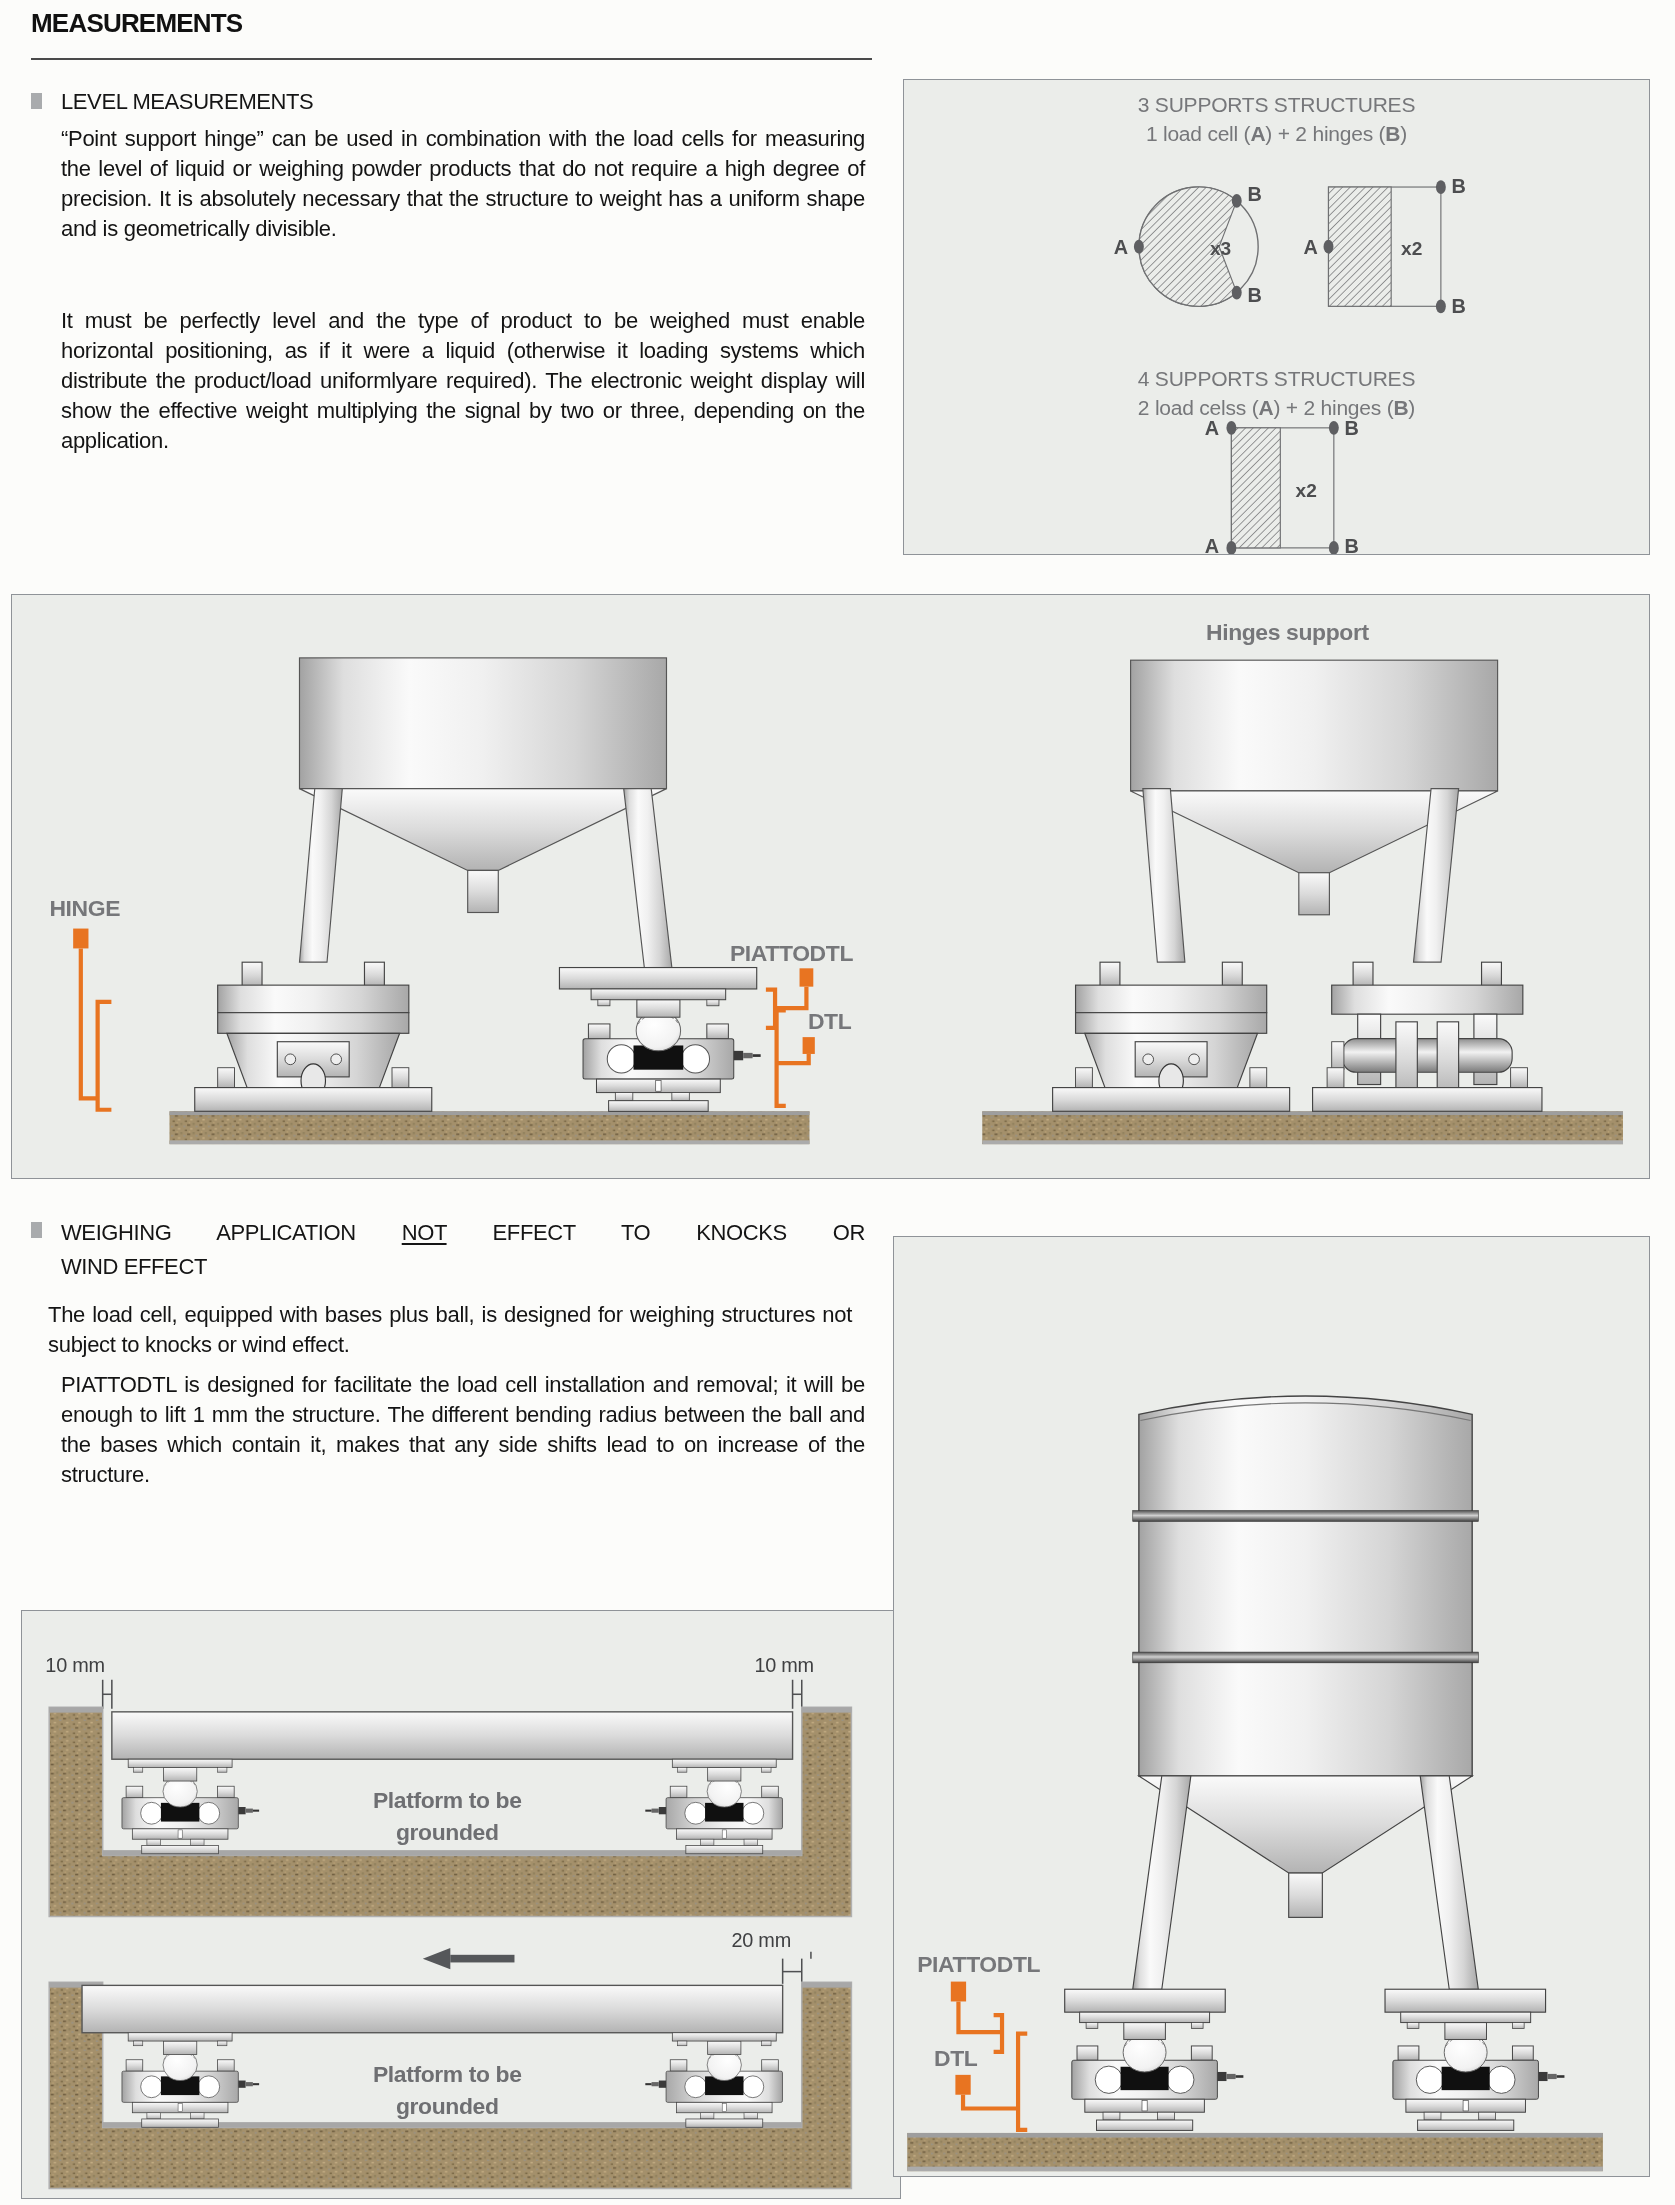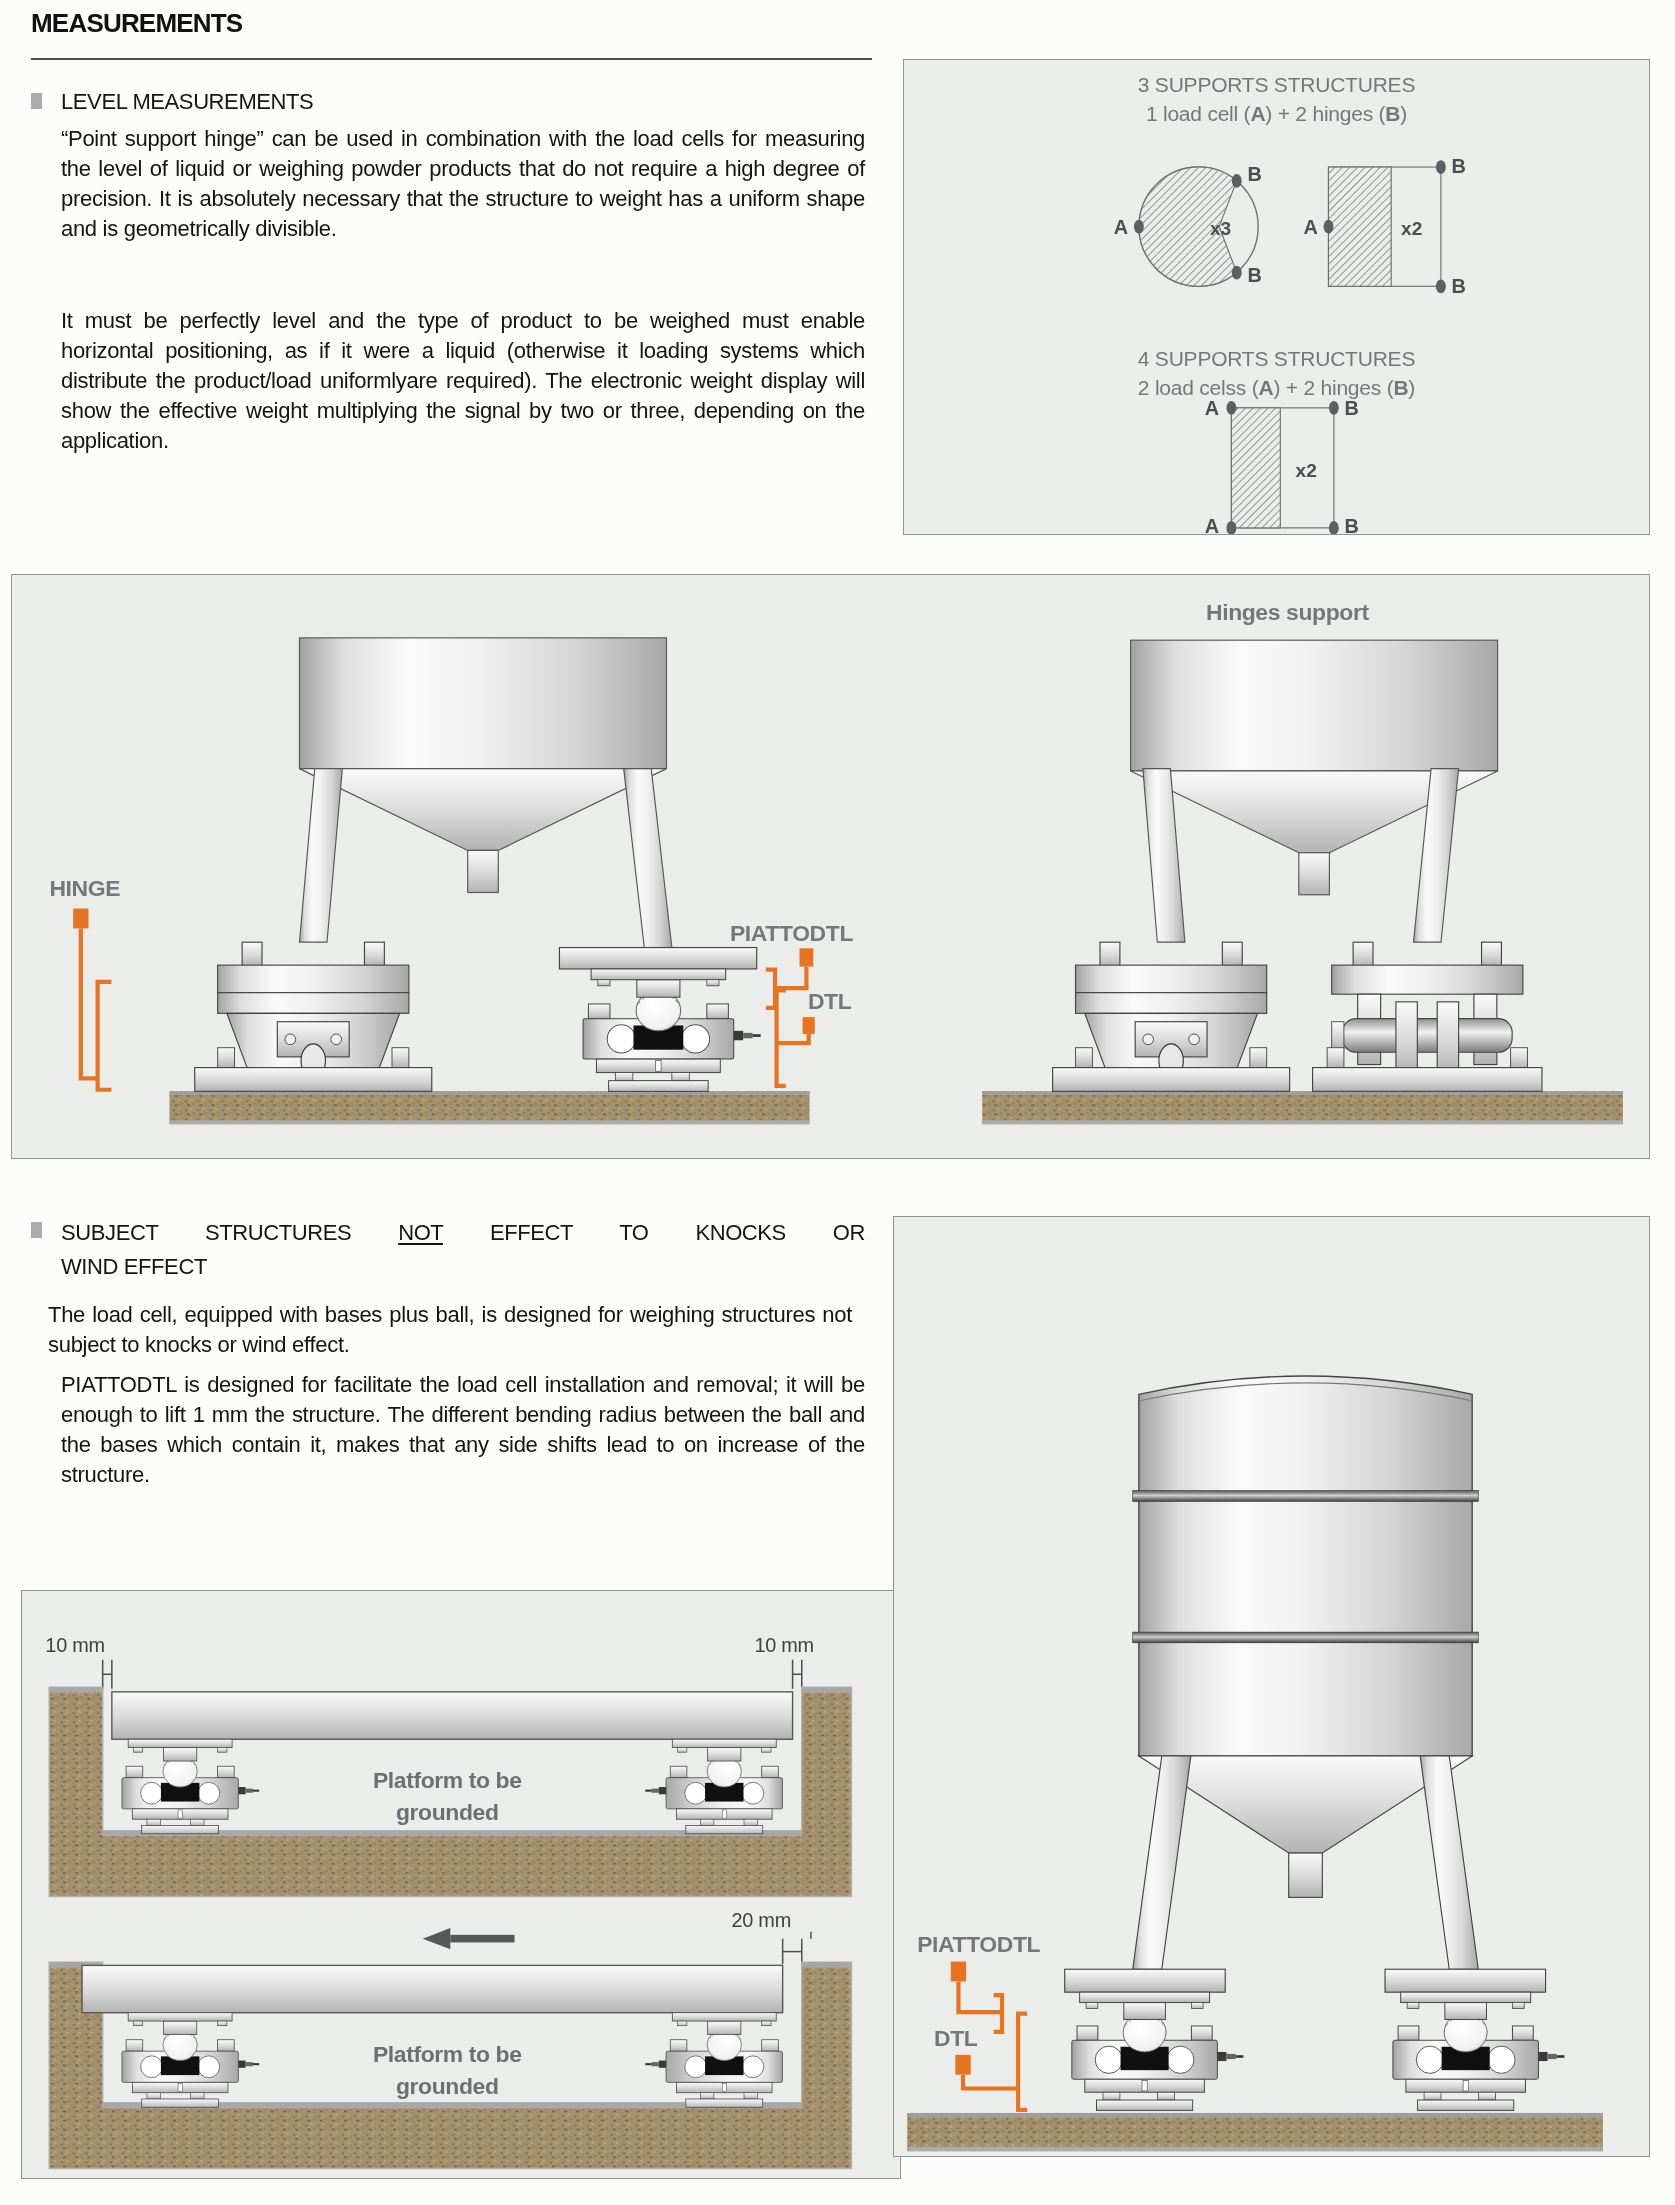--- a/index.html
+++ b/index.html
@@ -10,21 +10,21 @@
   #app-title{left:31px;top:7.6px;font-size:26px;font-weight:700;letter-spacing:-0.8px;color:#111;}
   #title-rule{left:31px;top:58px;width:841px;height:2.3px;background:#4A4A4A;}
   .bullet{width:10.7px;height:16px;background:#A9ABAD;}
   .sec-head{font-size:22px;font-weight:400;color:#151515;letter-spacing:-0.4px;}
   .body-par{width:804px;font-size:22px;line-height:30px;text-align:justify;
             letter-spacing:-0.3px;color:#141414;}
   #weigh-head{width:804px;font-size:22px;line-height:34px;color:#151515;letter-spacing:-0.4px;}
   .jline{display:inline-block;width:100%;text-align:justify;text-align-last:justify;}
   #weigh-head u{text-underline-offset:3.1px;}
   
-  .panel{background:#EBEDEA;border:1.2px solid #8F9398;box-sizing:border-box;}
+  .panel{background:#EBEDEA;border:1.2px solid #8F9398;box-sizing:border-box;margin-top:20px;}
   svg text{font-family:"Liberation Sans", sans-serif;}
   .gtitle{font-size:27.5px;fill:#76777A;letter-spacing:-0.3px;}
   .gtitle .b{font-weight:700;}
   .ab{font-size:26px;font-weight:700;fill:#4D4E50;}
   .xn{font-size:25px;font-weight:700;fill:#4D4E50;}
   .biglab{font-size:30px;font-weight:700;fill:#76777A;letter-spacing:-0.5px;}
   .dimlab{font-size:26px;fill:#3F4042;letter-spacing:-0.3px;}
   .platlab{font-size:30px;font-weight:700;fill:#6E6F72;letter-spacing:-0.5px;}
   .oline{stroke:#E87421;stroke-width:5.5;fill:none;}
   .osq{fill:#E87421;stroke:none;}
@@ -243,21 +243,21 @@
         <text class="biglab" x="1041" y="568">DTL</text>
         <rect class="osq" x="1034" y="578" width="16" height="22"></rect>
         <path class="oline" d="M1042,600 L1042,612 L1000,612"></path>
         <path class="oline" d="M1012,543 L1000,543 L1000,668 L1012,668"></path>
       </g>
     </svg>
   </div>
 
   <div class="abs bullet" style="left:31px;top:1222px"></div>
   <div class="abs" id="weigh-head" style="left:61px;top:1216px">
-    <span class="jline"><span>SUBJECT STRUCTURES </span><u>NOT</u><span> EFFECT TO KNOCKS OR</span></span>
+    <span class="jline"><span>WEIGHING APPLICATION </span><u>NOT</u><span> EFFECT TO KNOCKS OR</span></span>
     <span>WIND EFFECT</span>
   </div>
   <div class="abs body-par" style="left:48px;top:1300px">The load cell, equipped with bases plus ball, is designed for weighing structures not subject to knocks or wind effect.</div>
   <div class="abs body-par" style="left:61px;top:1370px">PIATTODTL is designed for facilitate the load cell installation and removal; it will be enough to lift 1 mm the structure. The different bending radius between the ball and the bases which contain it, makes that any side shifts lead to on increase of the structure.</div>
 
   <div class="abs panel" style="left:20.6px;top:1590px;width:880px;height:589px">
     <svg width="878" height="586" viewBox="0 0 1148 767">
 
       <g>
         <text class="dimlab" x="30" y="80">10 mm</text>

